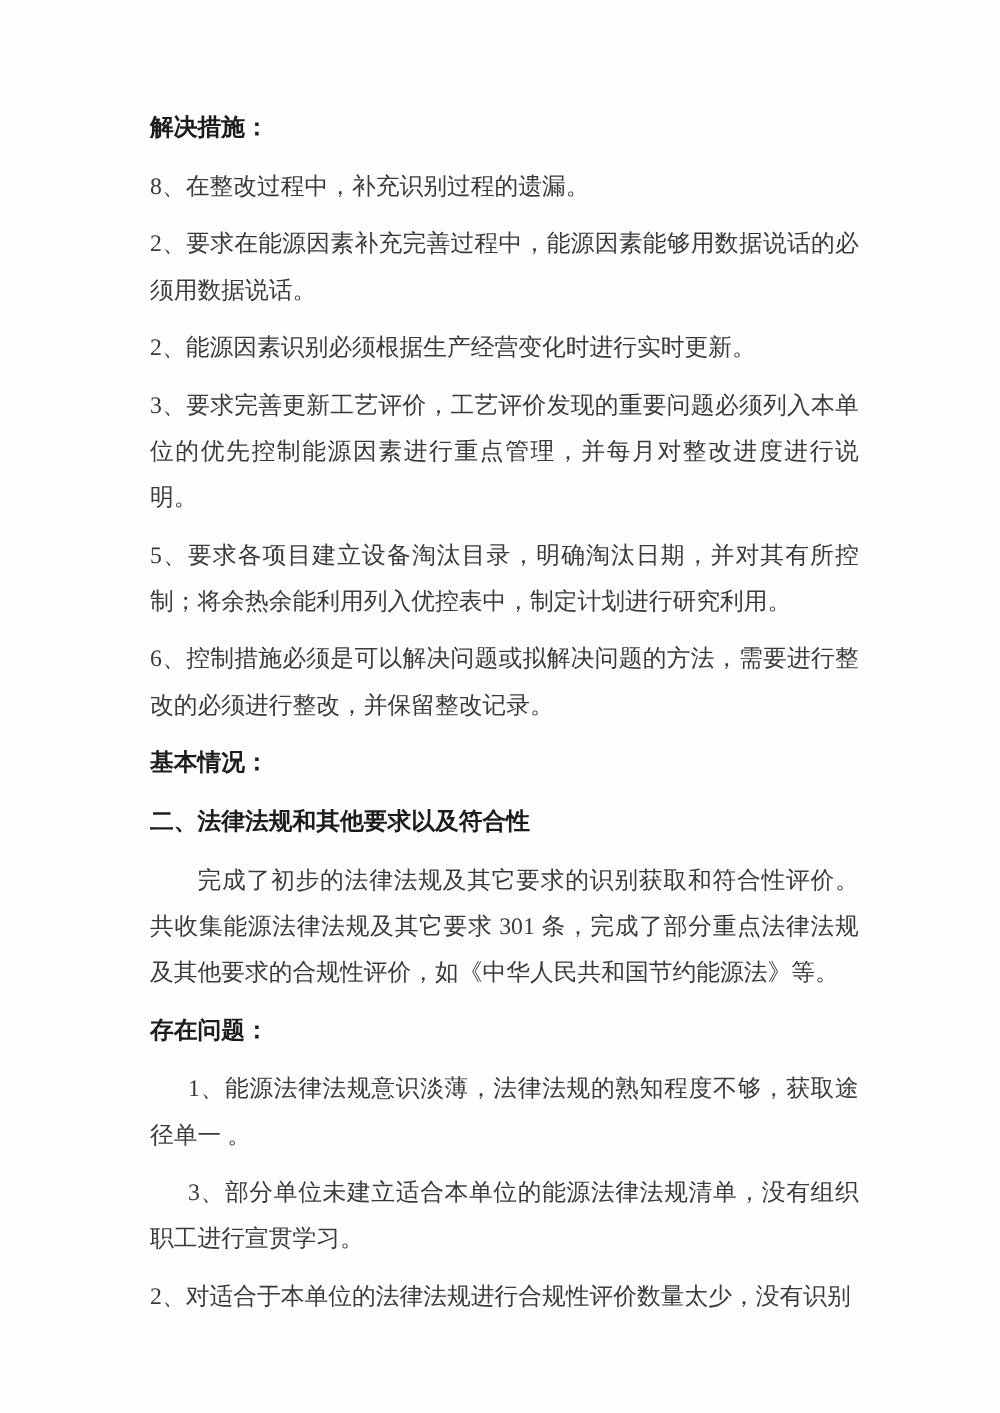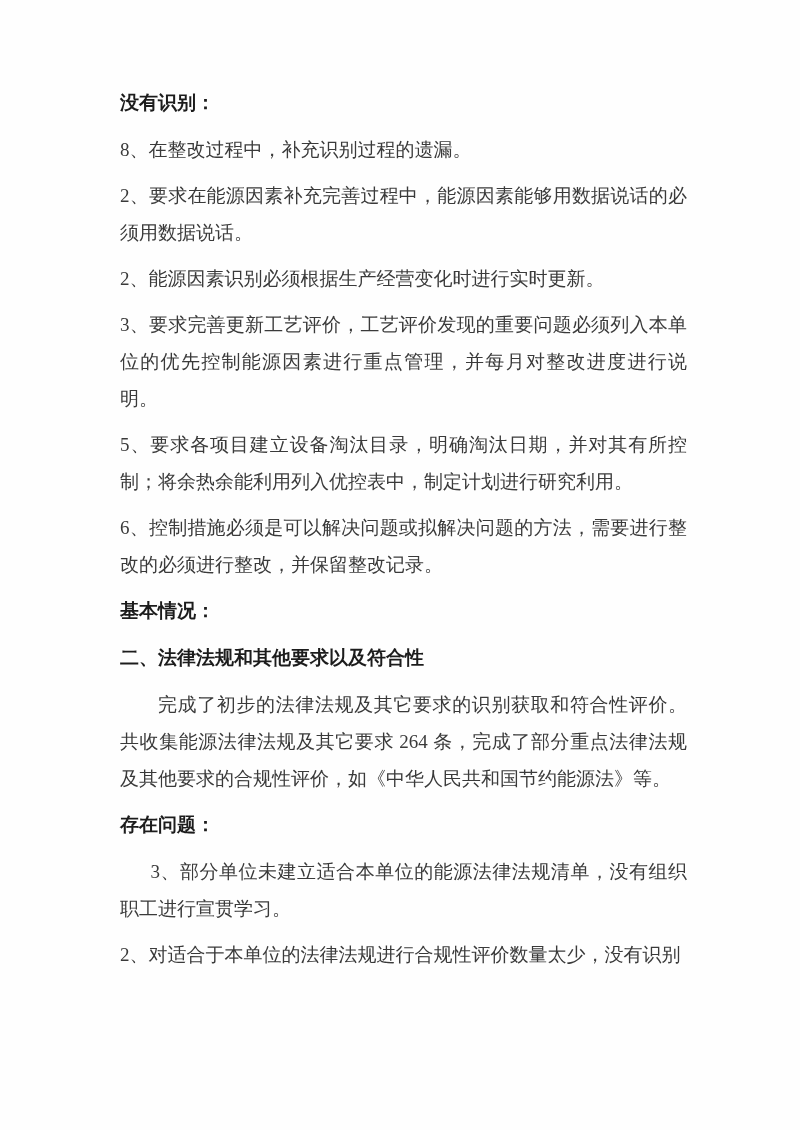--- a/index.html
+++ b/index.html
@@ -43,27 +43,28 @@
   }
   .doc p.indent-num {
     text-indent: 1.6em;
   }
 </style>
 </head>
 <body>
 
 <div class="page">
   <div class="doc">
-    <p class="heading">没有识别：</p>
+    <p class="heading">解决措施：</p>
     <p class="body">8、在整改过程中，补充识别过程的遗漏。</p>
     <p class="body">2、要求在能源因素补充完善过程中，能源因素能够用数据说话的必须用数据说话。</p>
     <p class="body">2、能源因素识别必须根据生产经营变化时进行实时更新。</p>
     <p class="body">3、要求完善更新工艺评价，工艺评价发现的重要问题必须列入本单位的优先控制能源因素进行重点管理，并每月对整改进度进行说明。</p>
     <p class="body">5、要求各项目建立设备淘汰目录，明确淘汰日期，并对其有所控制；将余热余能利用列入优控表中，制定计划进行研究利用。</p>
     <p class="body">6、控制措施必须是可以解决问题或拟解决问题的方法，需要进行整改的必须进行整改，并保留整改记录。</p>
     <p class="heading">基本情况：</p>
     <p class="heading">二、法律法规和其他要求以及符合性</p>
-    <p class="indent">完成了初步的法律法规及其它要求的识别获取和符合性评价。共收集能源法律法规及其它要求 264 条，完成了部分重点法律法规及其他要求的合规性评价，如《中华人民共和国节约能源法》等。</p>
+    <p class="indent">完成了初步的法律法规及其它要求的识别获取和符合性评价。共收集能源法律法规及其它要求 301 条，完成了部分重点法律法规及其他要求的合规性评价，如《中华人民共和国节约能源法》等。</p>
     <p class="heading">存在问题：</p>
+    <p class="indent-num">1、能源法律法规意识淡薄，法律法规的熟知程度不够，获取途径单一 。</p>
     <p class="indent-num">3、部分单位未建立适合本单位的能源法律法规清单，没有组织职工进行宣贯学习。</p>
     <p class="body">2、对适合于本单位的法律法规进行合规性评价数量太少，没有识别</p>
   </div>
 </div>
 
 </body></html>

